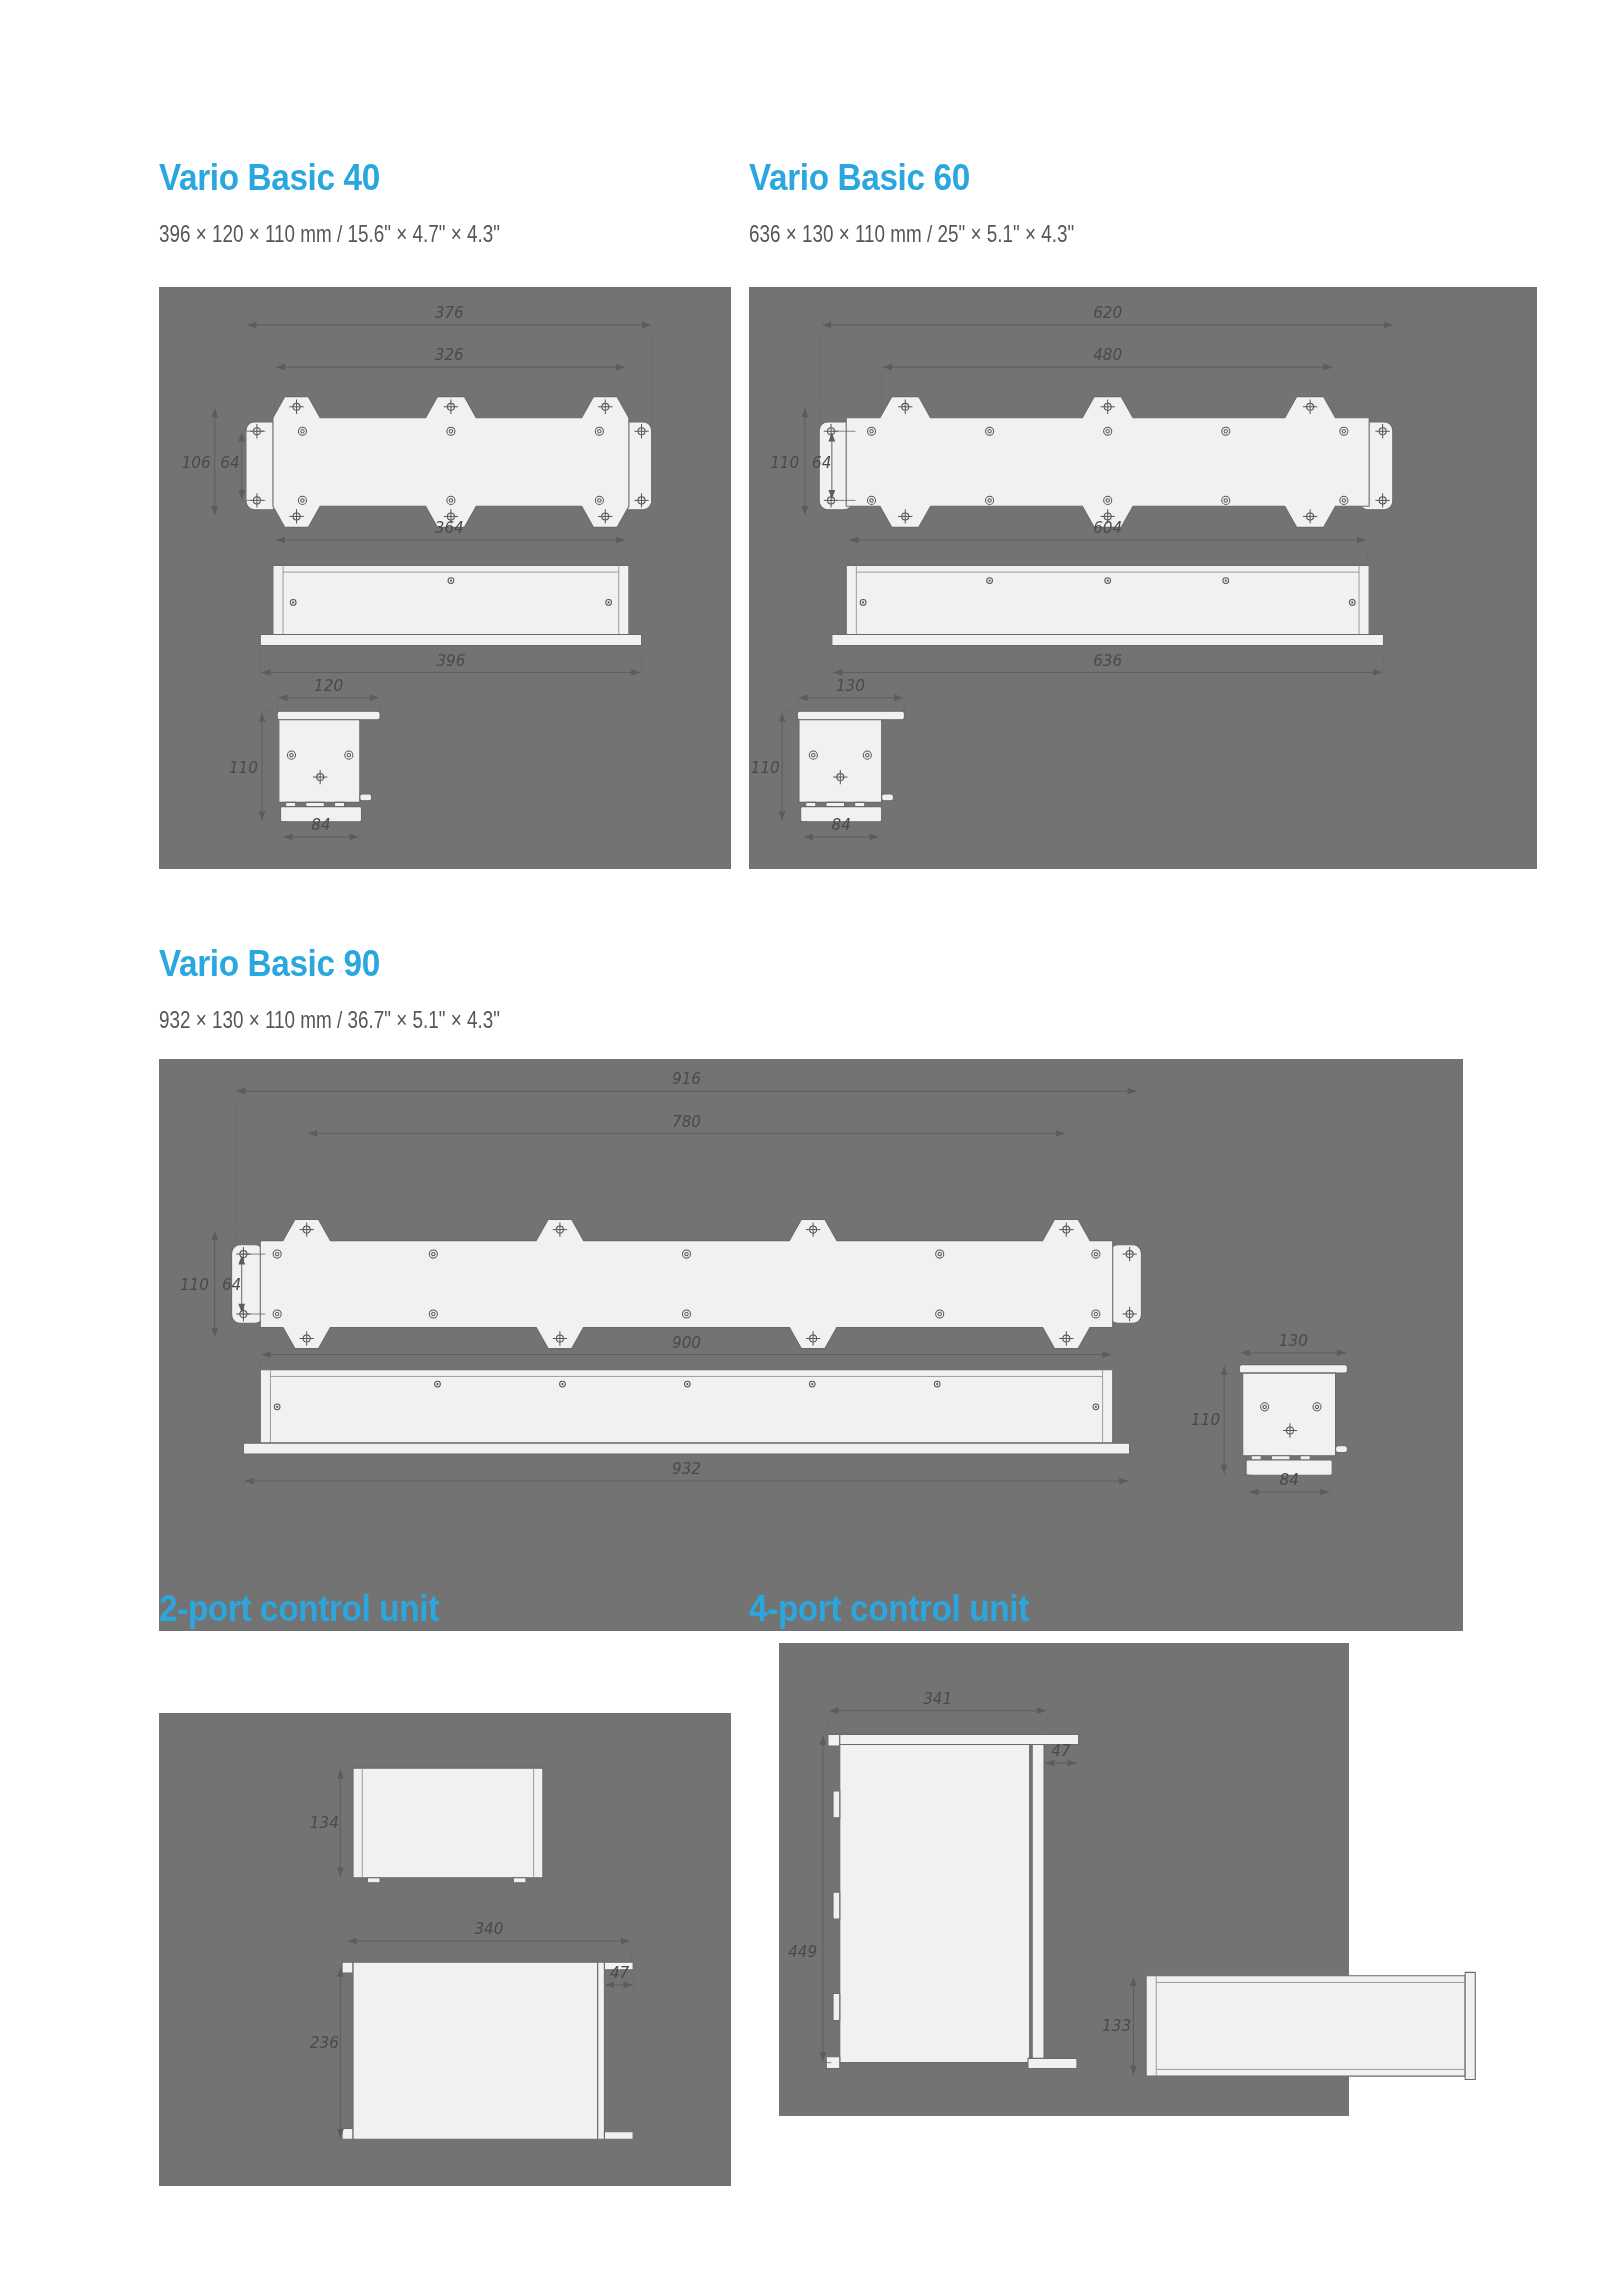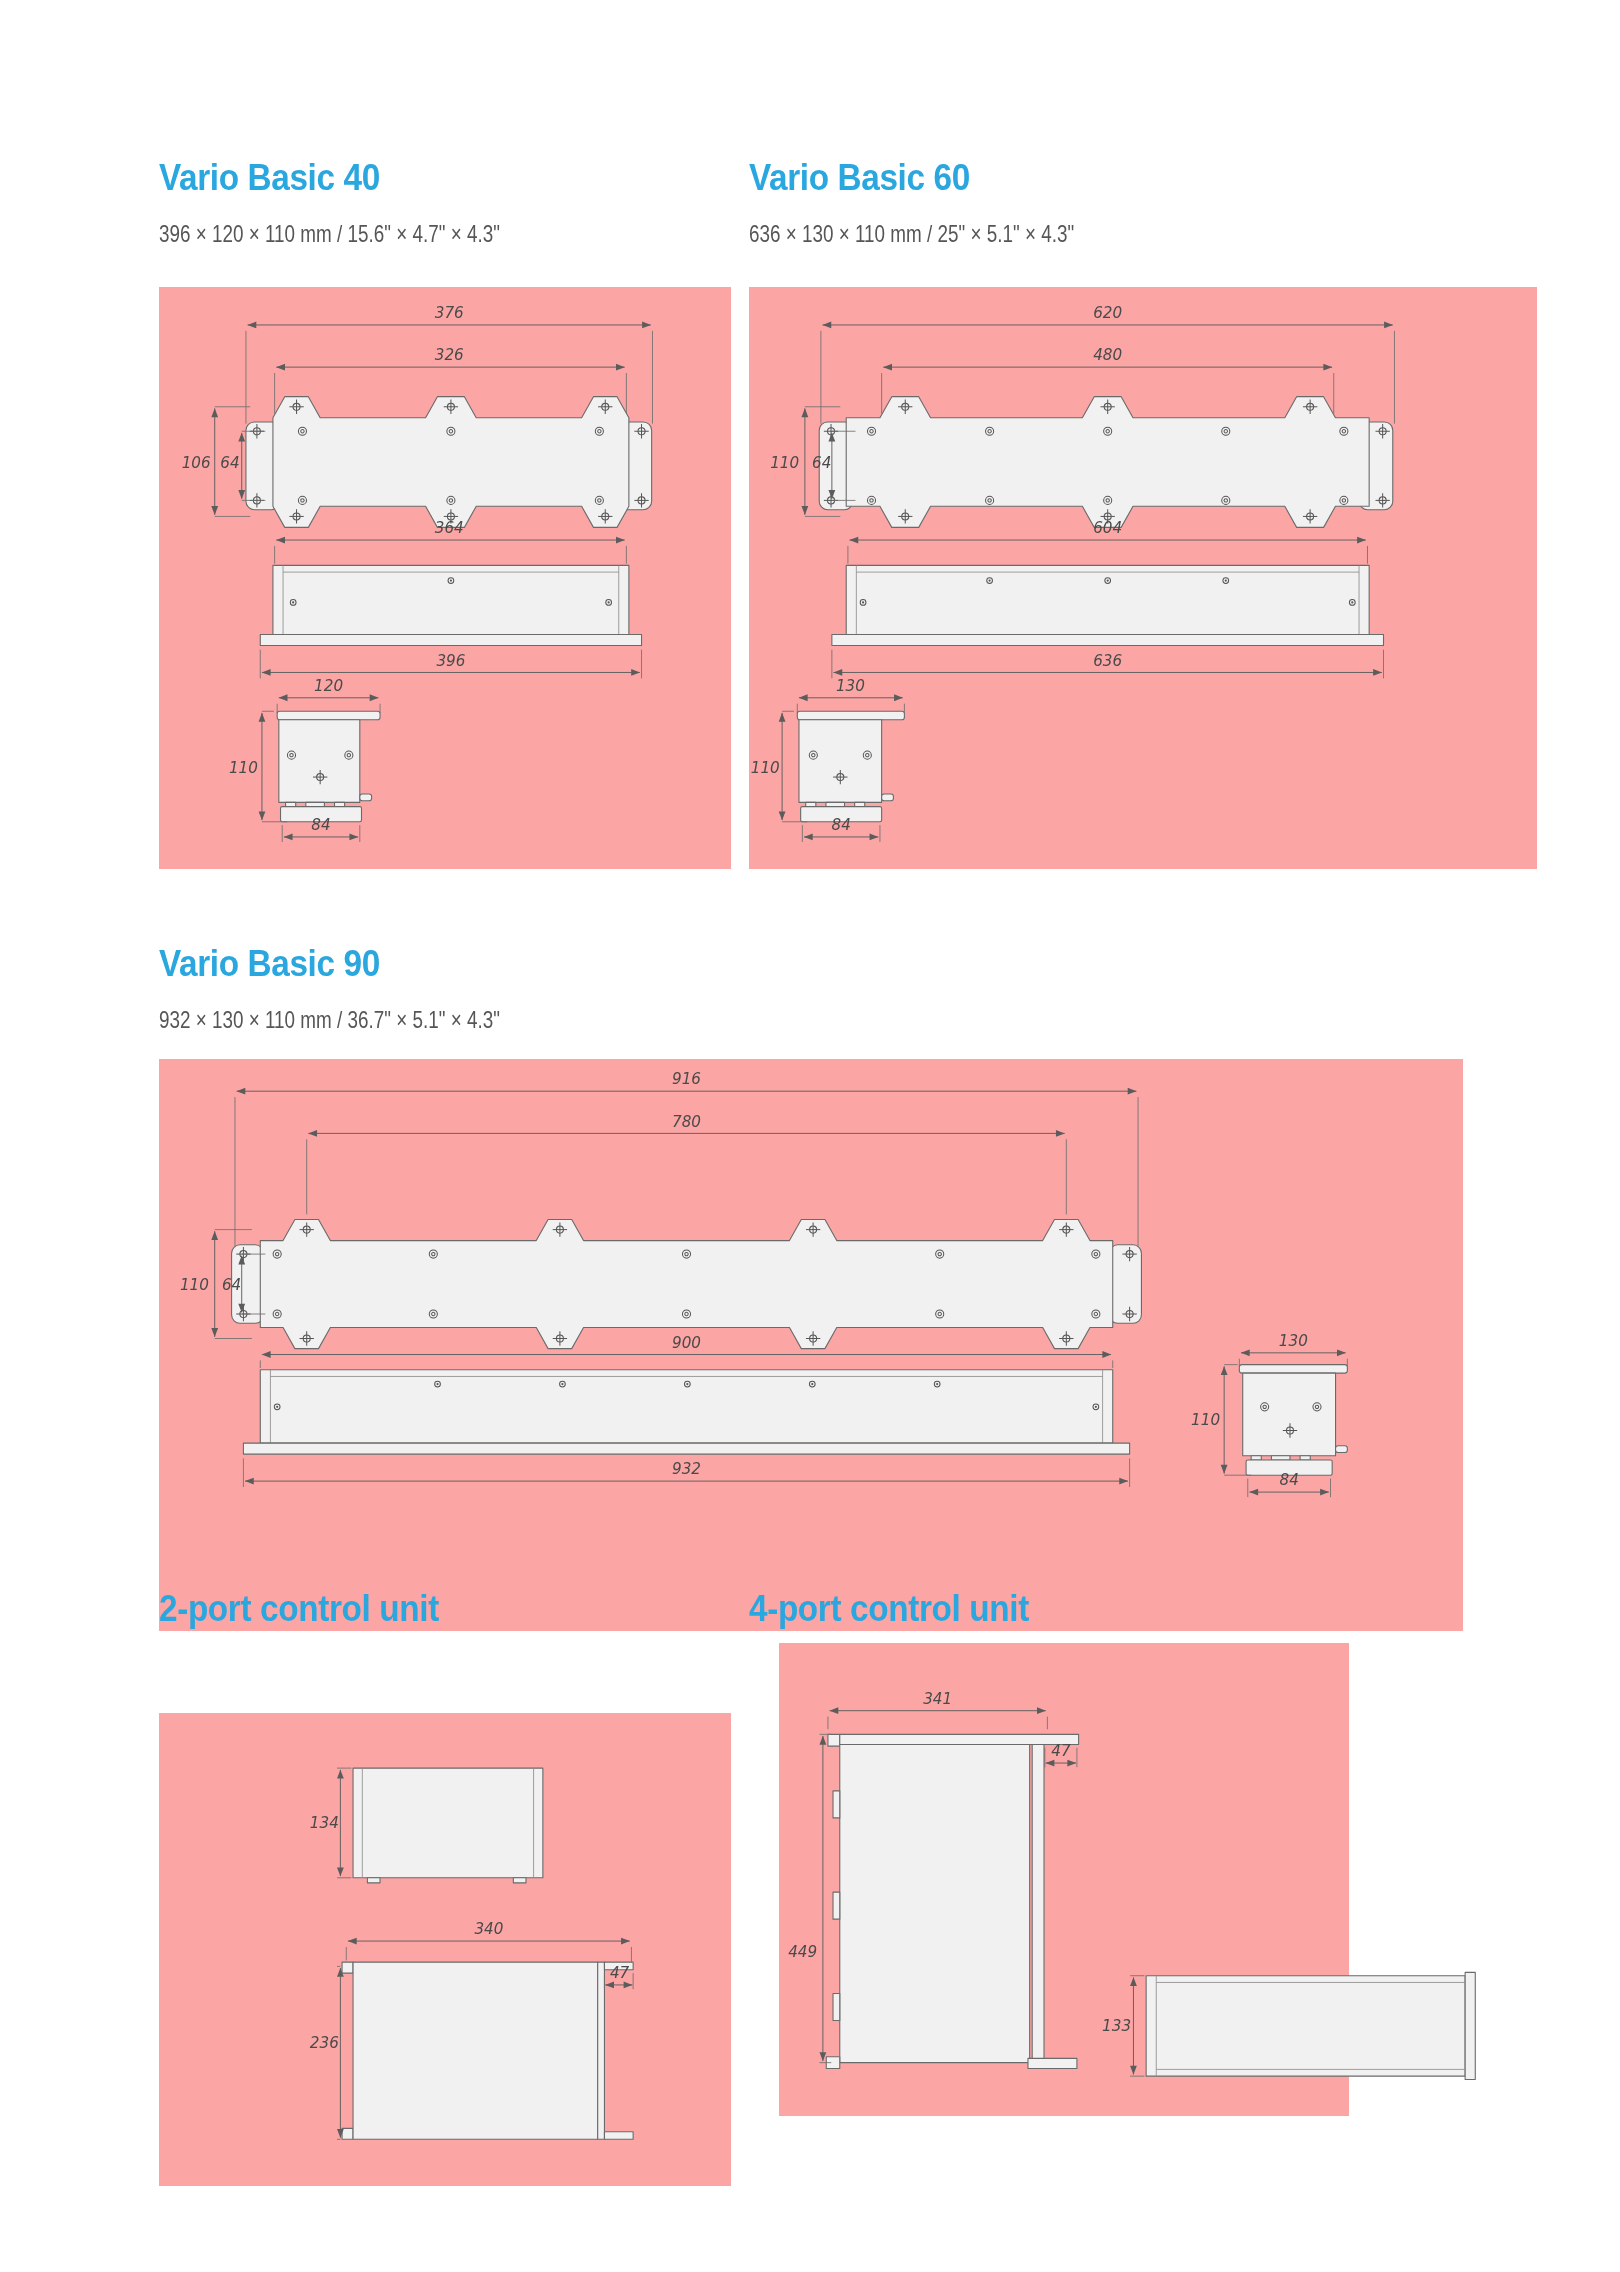--- a/index.html
+++ b/index.html
@@ -8,21 +8,21 @@
     font-family:"Liberation Sans",sans-serif;overflow:hidden;
   }
   .heading{
     position:absolute;color:#2ba7df;font-weight:bold;font-size:37px;line-height:1;
     letter-spacing:-0.4px;transform:scaleX(.9);transform-origin:left top;white-space:nowrap;
   }
   .subtitle{
     position:absolute;color:#565656;font-size:23.6px;line-height:1;letter-spacing:0;
     transform:scaleX(.8);transform-origin:left top;white-space:nowrap;
   }
-  .panel{position:absolute;background:#fca5a5;}
+  .panel{position:absolute;background:#737373;}
   svg{display:block;}
   .part{fill:#f1f1f1;stroke:#6a6a6a;stroke-width:1.3;stroke-linejoin:round;}
   .seam{fill:none;stroke:#8d8d8d;stroke-width:1;}
   .dim{stroke:#5c5c5c;stroke-width:1.1;fill:none;}
   .ext{stroke:#6f6f6f;stroke-width:1;fill:none;}
   .dlab{font-family:"DejaVu Sans",sans-serif;font-style:italic;font-size:18px;fill:#4a4a4a;}
   .hw{stroke:#555;fill:none;stroke-width:1.2;}
 </style>
 </head>
 <body>

